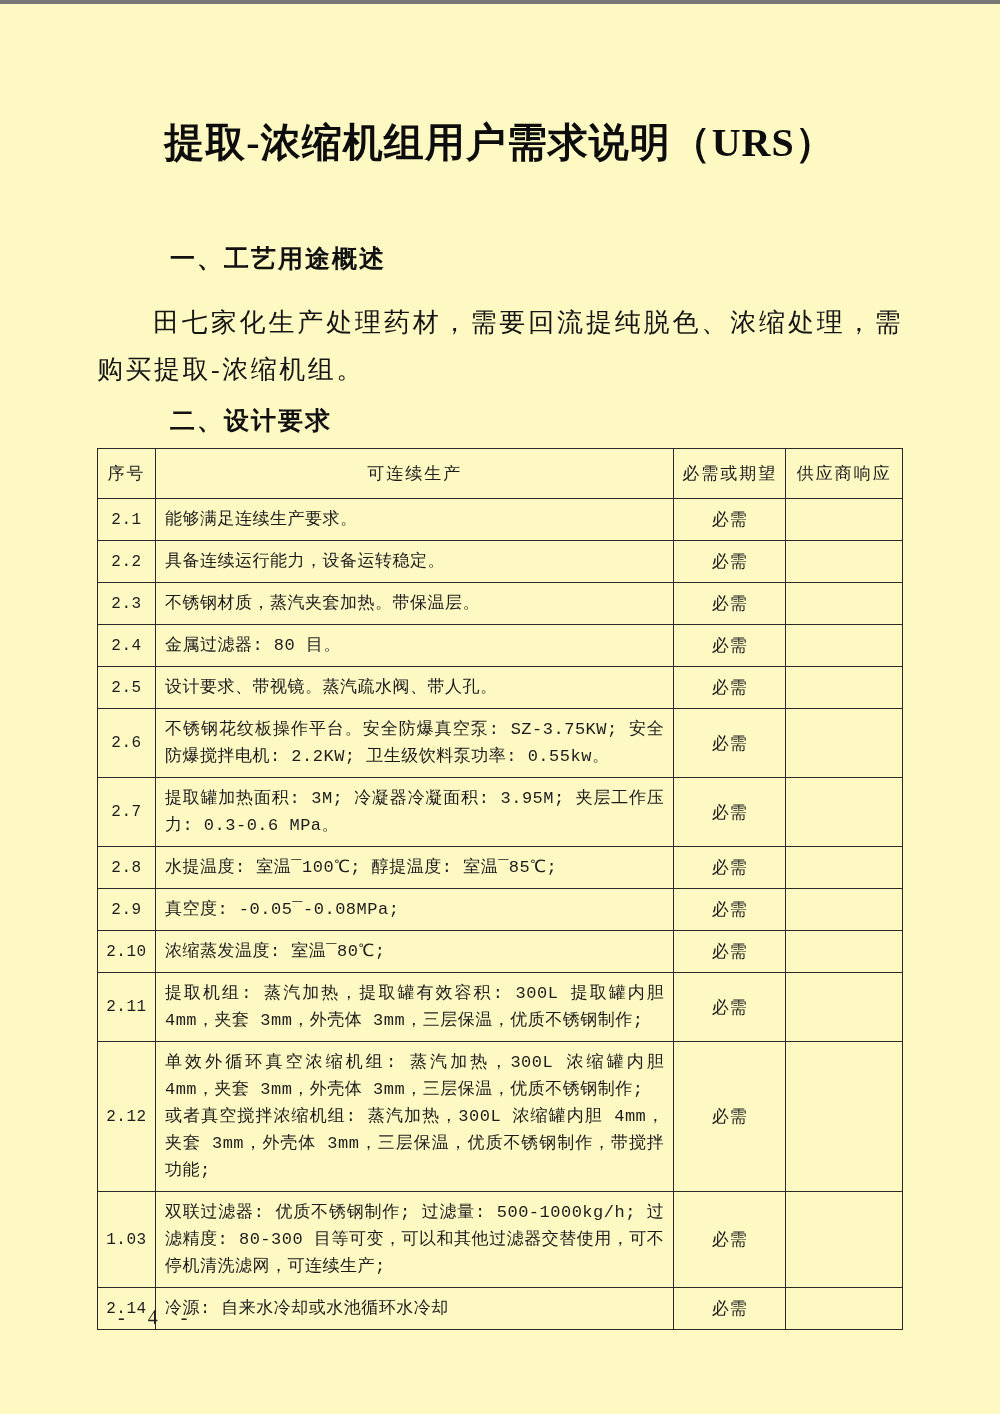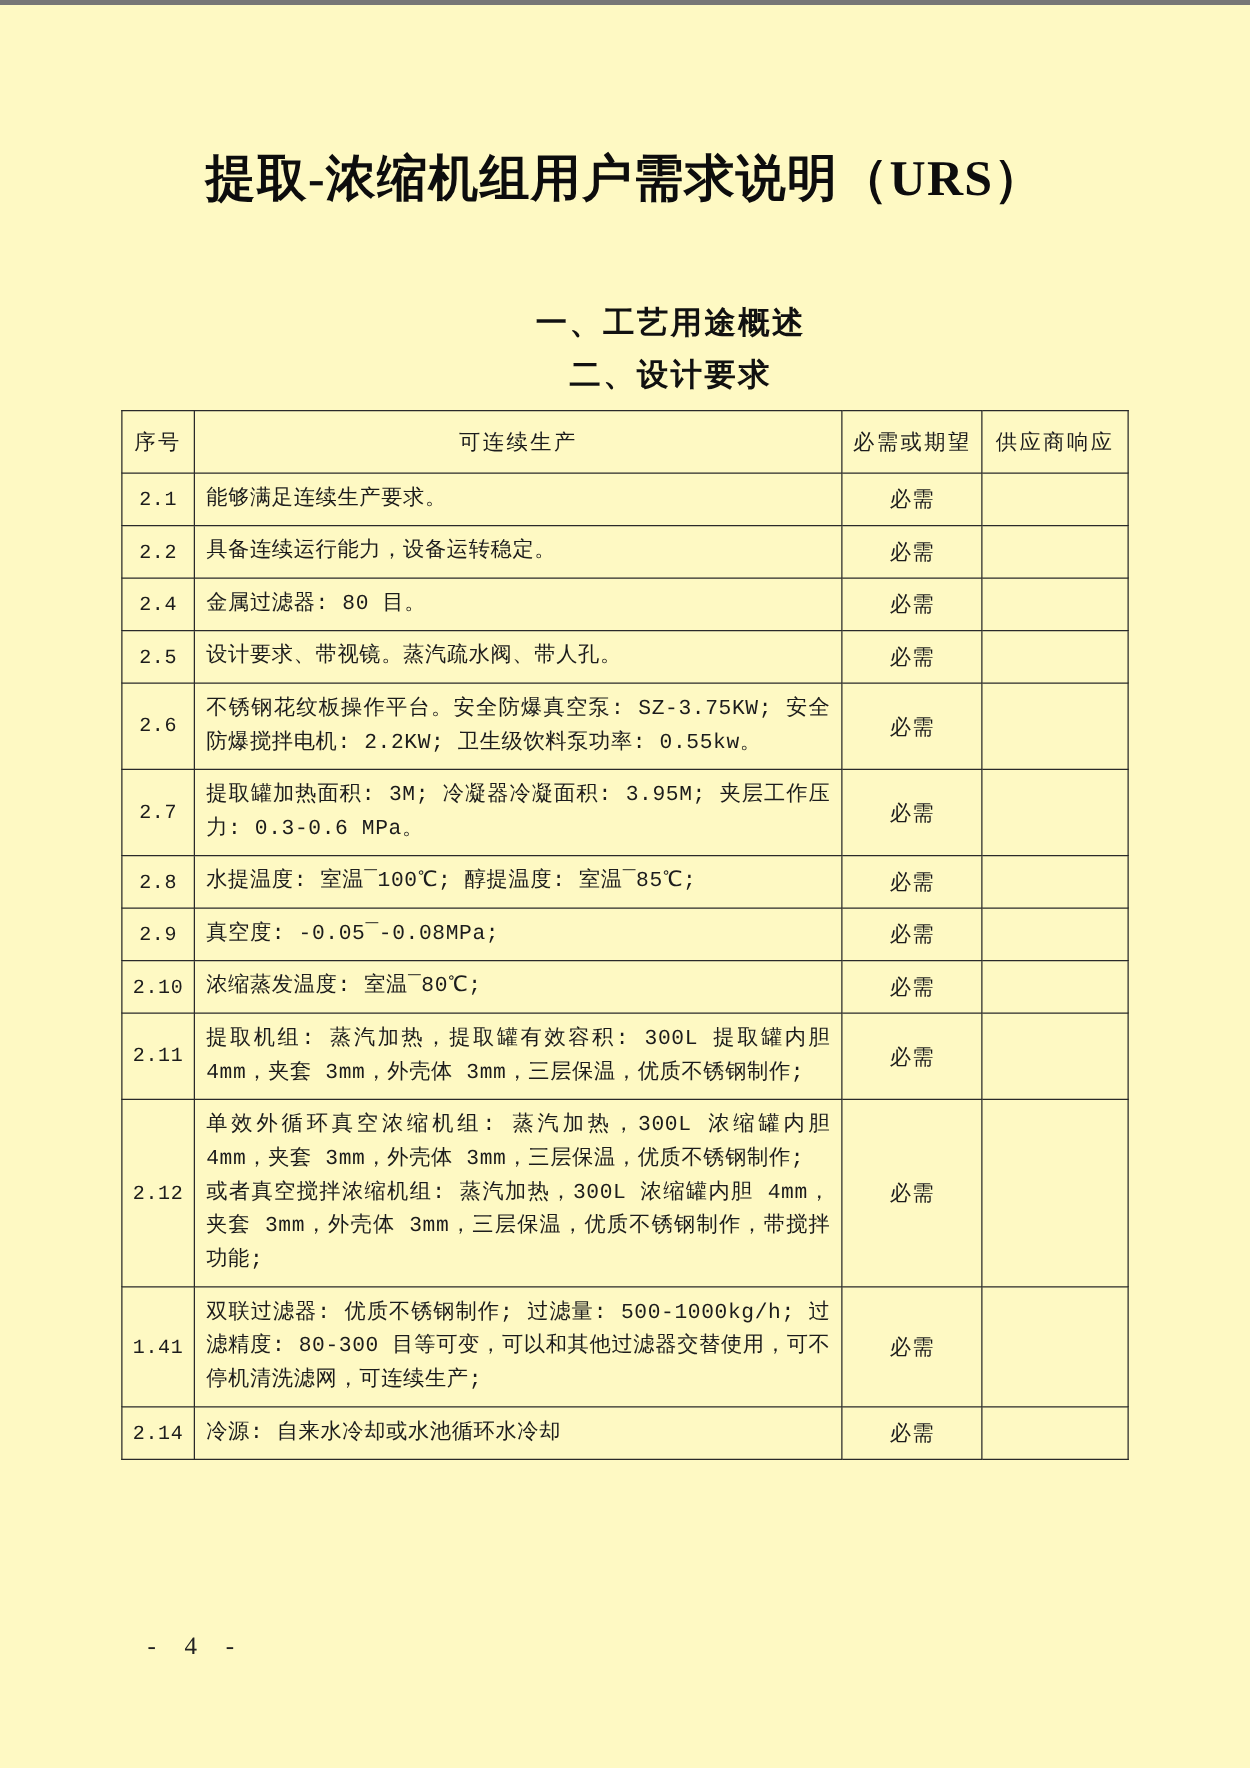--- a/index.html
+++ b/index.html
@@ -27,21 +27,20 @@
     color: #0d0d0d;
   }
   .section-heading {
     font-weight: bold;
     font-size: 25px;
     line-height: 30px;
     color: #111;
     padding-left: 73px;
     font-family: "Liberation Sans", sans-serif;
     letter-spacing: 2px;
-    text-align: center;
   }
   .heading-1 { margin-top: 74px; }
   .heading-2 { margin-top: 12px; }
   .body-paragraph {
     margin-top: 26px;
     font-size: 26px;
     line-height: 47px;
     letter-spacing: 2.5px;
     text-indent: 56px;
     text-align: justify;
@@ -96,20 +95,21 @@
 </head>
 <body>
 
 <div class="page">
   <div class="content">
 
     <div class="doc-title">提取-浓缩机组用户需求说明（URS）</div>
 
     <div class="section-heading heading-1">一、工艺用途概述</div>
 
+    <p class="body-paragraph">田七家化生产处理药材，需要回流提纯脱色、浓缩处理，需购买提取-浓缩机组。</p>
 
     <div class="section-heading heading-2">二、设计要求</div>
 
     <table class="req-table">
       <colgroup>
         <col class="col-no">
         <col class="col-req">
         <col class="col-must">
         <col class="col-resp">
       </colgroup>
@@ -129,20 +129,26 @@
           <td class="c-req">必需</td>
           <td class="c-resp"></td>
         </tr>
           <tr>
           <td class="c-no">2.2</td>
           <td class="c-content">具备连续运行能力，设备运转稳定。</td>
           <td class="c-req">必需</td>
           <td class="c-resp"></td>
         </tr>
           <tr>
+          <td class="c-no">2.3</td>
+          <td class="c-content">不锈钢材质，蒸汽夹套加热。带保温层。</td>
+          <td class="c-req">必需</td>
+          <td class="c-resp"></td>
+        </tr>
+          <tr>
           <td class="c-no">2.4</td>
           <td class="c-content">金属过滤器: 80 目。</td>
           <td class="c-req">必需</td>
           <td class="c-resp"></td>
         </tr>
           <tr>
           <td class="c-no">2.5</td>
           <td class="c-content">设计要求、带视镜。蒸汽疏水阀、带人孔。</td>
           <td class="c-req">必需</td>
           <td class="c-resp"></td>
@@ -184,21 +190,21 @@
           <td class="c-resp"></td>
         </tr>
           <tr>
           <td class="c-no">2.12</td>
           <td class="c-content">单效外循环真空浓缩机组: 蒸汽加热，300L 浓缩罐内胆 4mm，夹套 3mm，外壳体 3mm，三层保温，优质不锈钢制作;
 或者真空搅拌浓缩机组: 蒸汽加热，300L 浓缩罐内胆 4mm，夹套 3mm，外壳体 3mm，三层保温，优质不锈钢制作，带搅拌功能;</td>
           <td class="c-req">必需</td>
           <td class="c-resp"></td>
         </tr>
           <tr>
-          <td class="c-no">1.41</td>
+          <td class="c-no">1.03</td>
           <td class="c-content">双联过滤器: 优质不锈钢制作; 过滤量: 500-1000kg/h; 过滤精度: 80-300 目等可变，可以和其他过滤器交替使用，可不停机清洗滤网，可连续生产;</td>
           <td class="c-req">必需</td>
           <td class="c-resp"></td>
         </tr>
           <tr>
           <td class="c-no">2.14</td>
           <td class="c-content">冷源: 自来水冷却或水池循环水冷却</td>
           <td class="c-req">必需</td>
           <td class="c-resp"></td>
         </tr>

